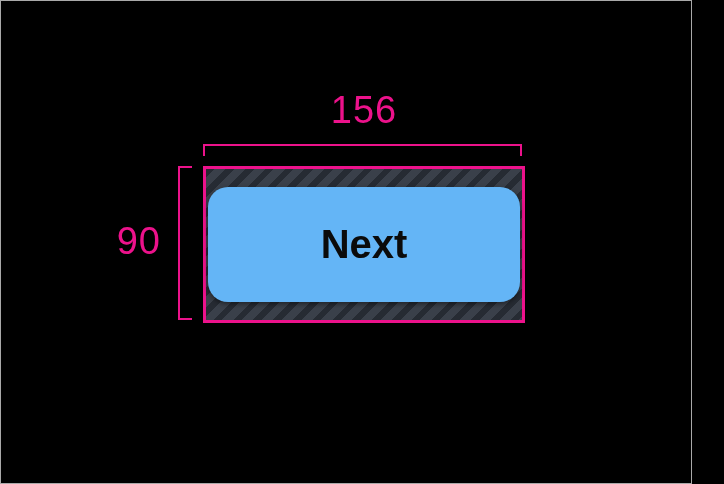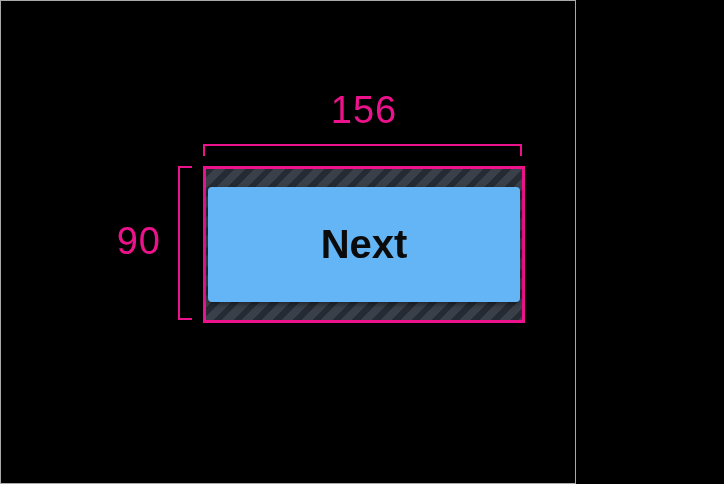--- a/index.html
+++ b/index.html
@@ -3,21 +3,21 @@
 <meta charset="utf-8">
 <style>
   html, body {
     margin: 0;
     padding: 0;
     background: #000;
     font-family: "Liberation Sans", "DejaVu Sans", sans-serif;
   }
   .stage {
     position: relative;
-    width: 576px;
+    width: 692px;
     height: 484px;
     background: #000000;
     border: 1px solid #a9a9a9;
     box-sizing: border-box;
     overflow: hidden;
     padding-left: 40px;
   }
 
   
   .dim-label {
@@ -86,21 +86,21 @@
     );
   }
   .next-button {
     position: absolute;
     left: 2px;
     right: 2px;
     top: 18px;
     bottom: 18px;
     background: #64b5f6;
     border: none;
-    border-radius: 4px;
+    border-radius: 20px;
     box-shadow: 0 2px 5px rgba(0, 0, 0, 0.45);
     display: flex;
     align-items: center;
     justify-content: center;
     font-family: "Liberation Sans", "DejaVu Sans", sans-serif;
     font-size: 40px;
     font-weight: 600;
     color: #0b0b0b;
     cursor: pointer;
     padding: 0;

